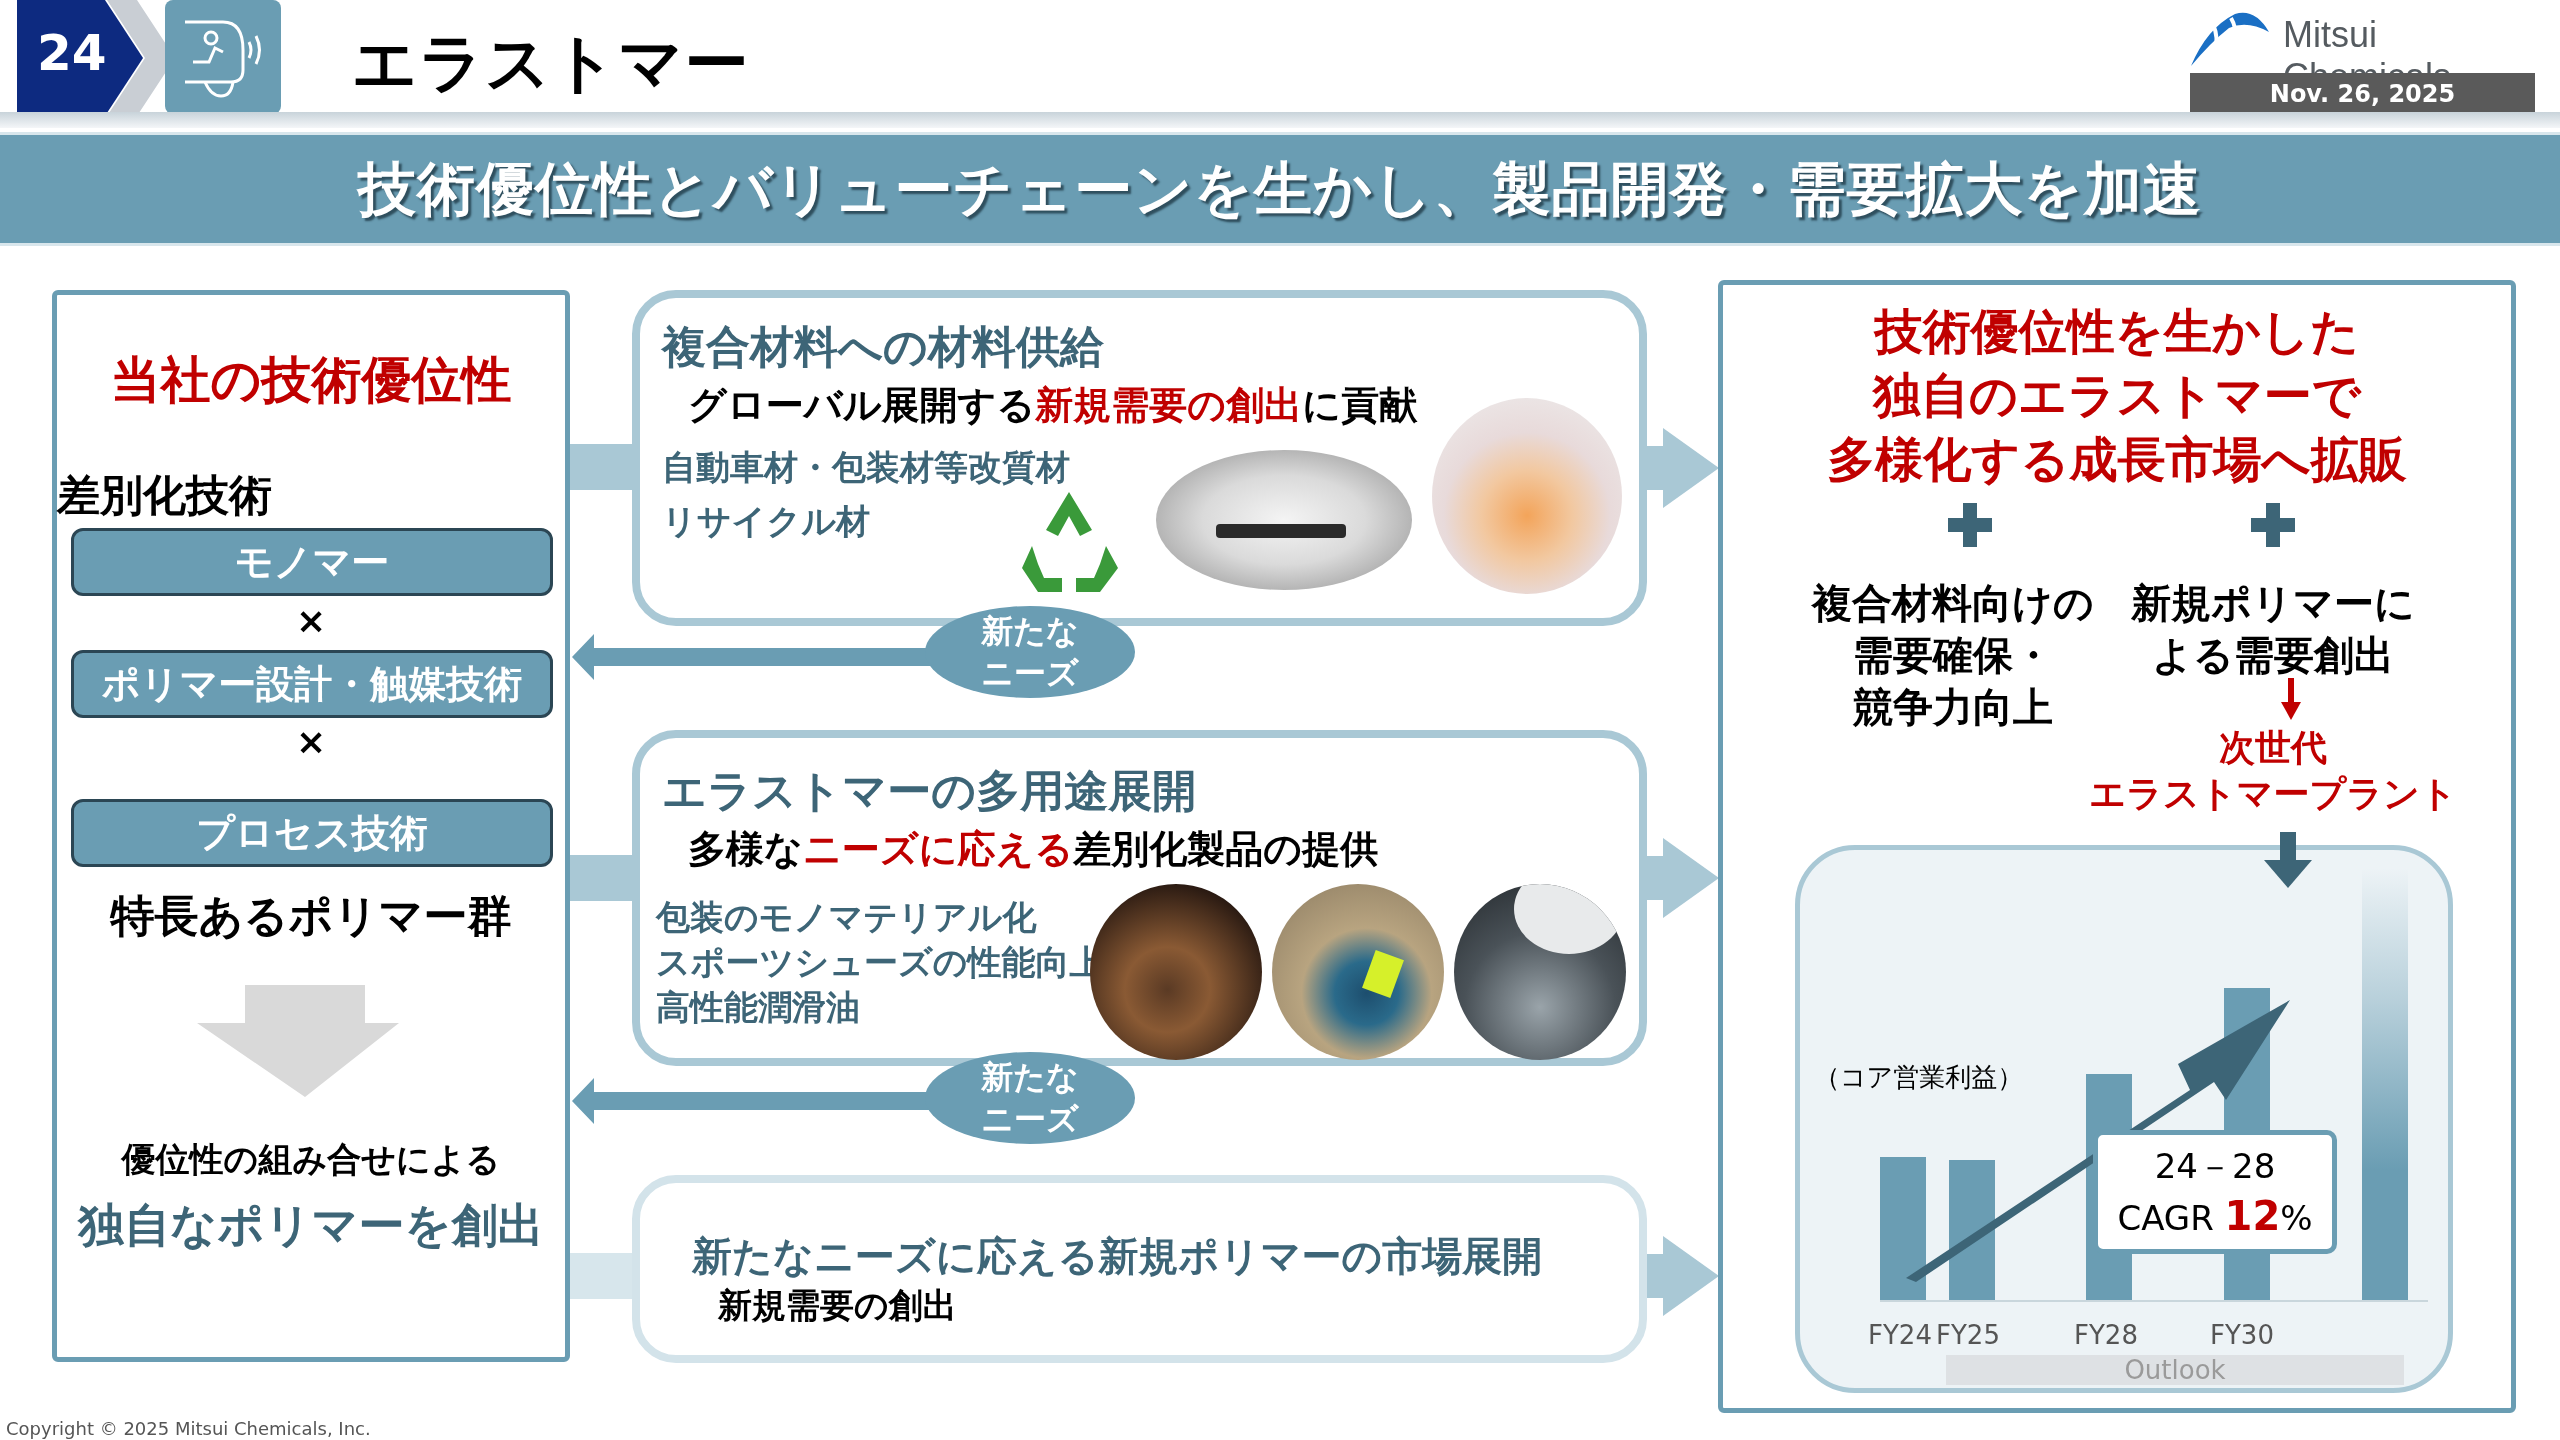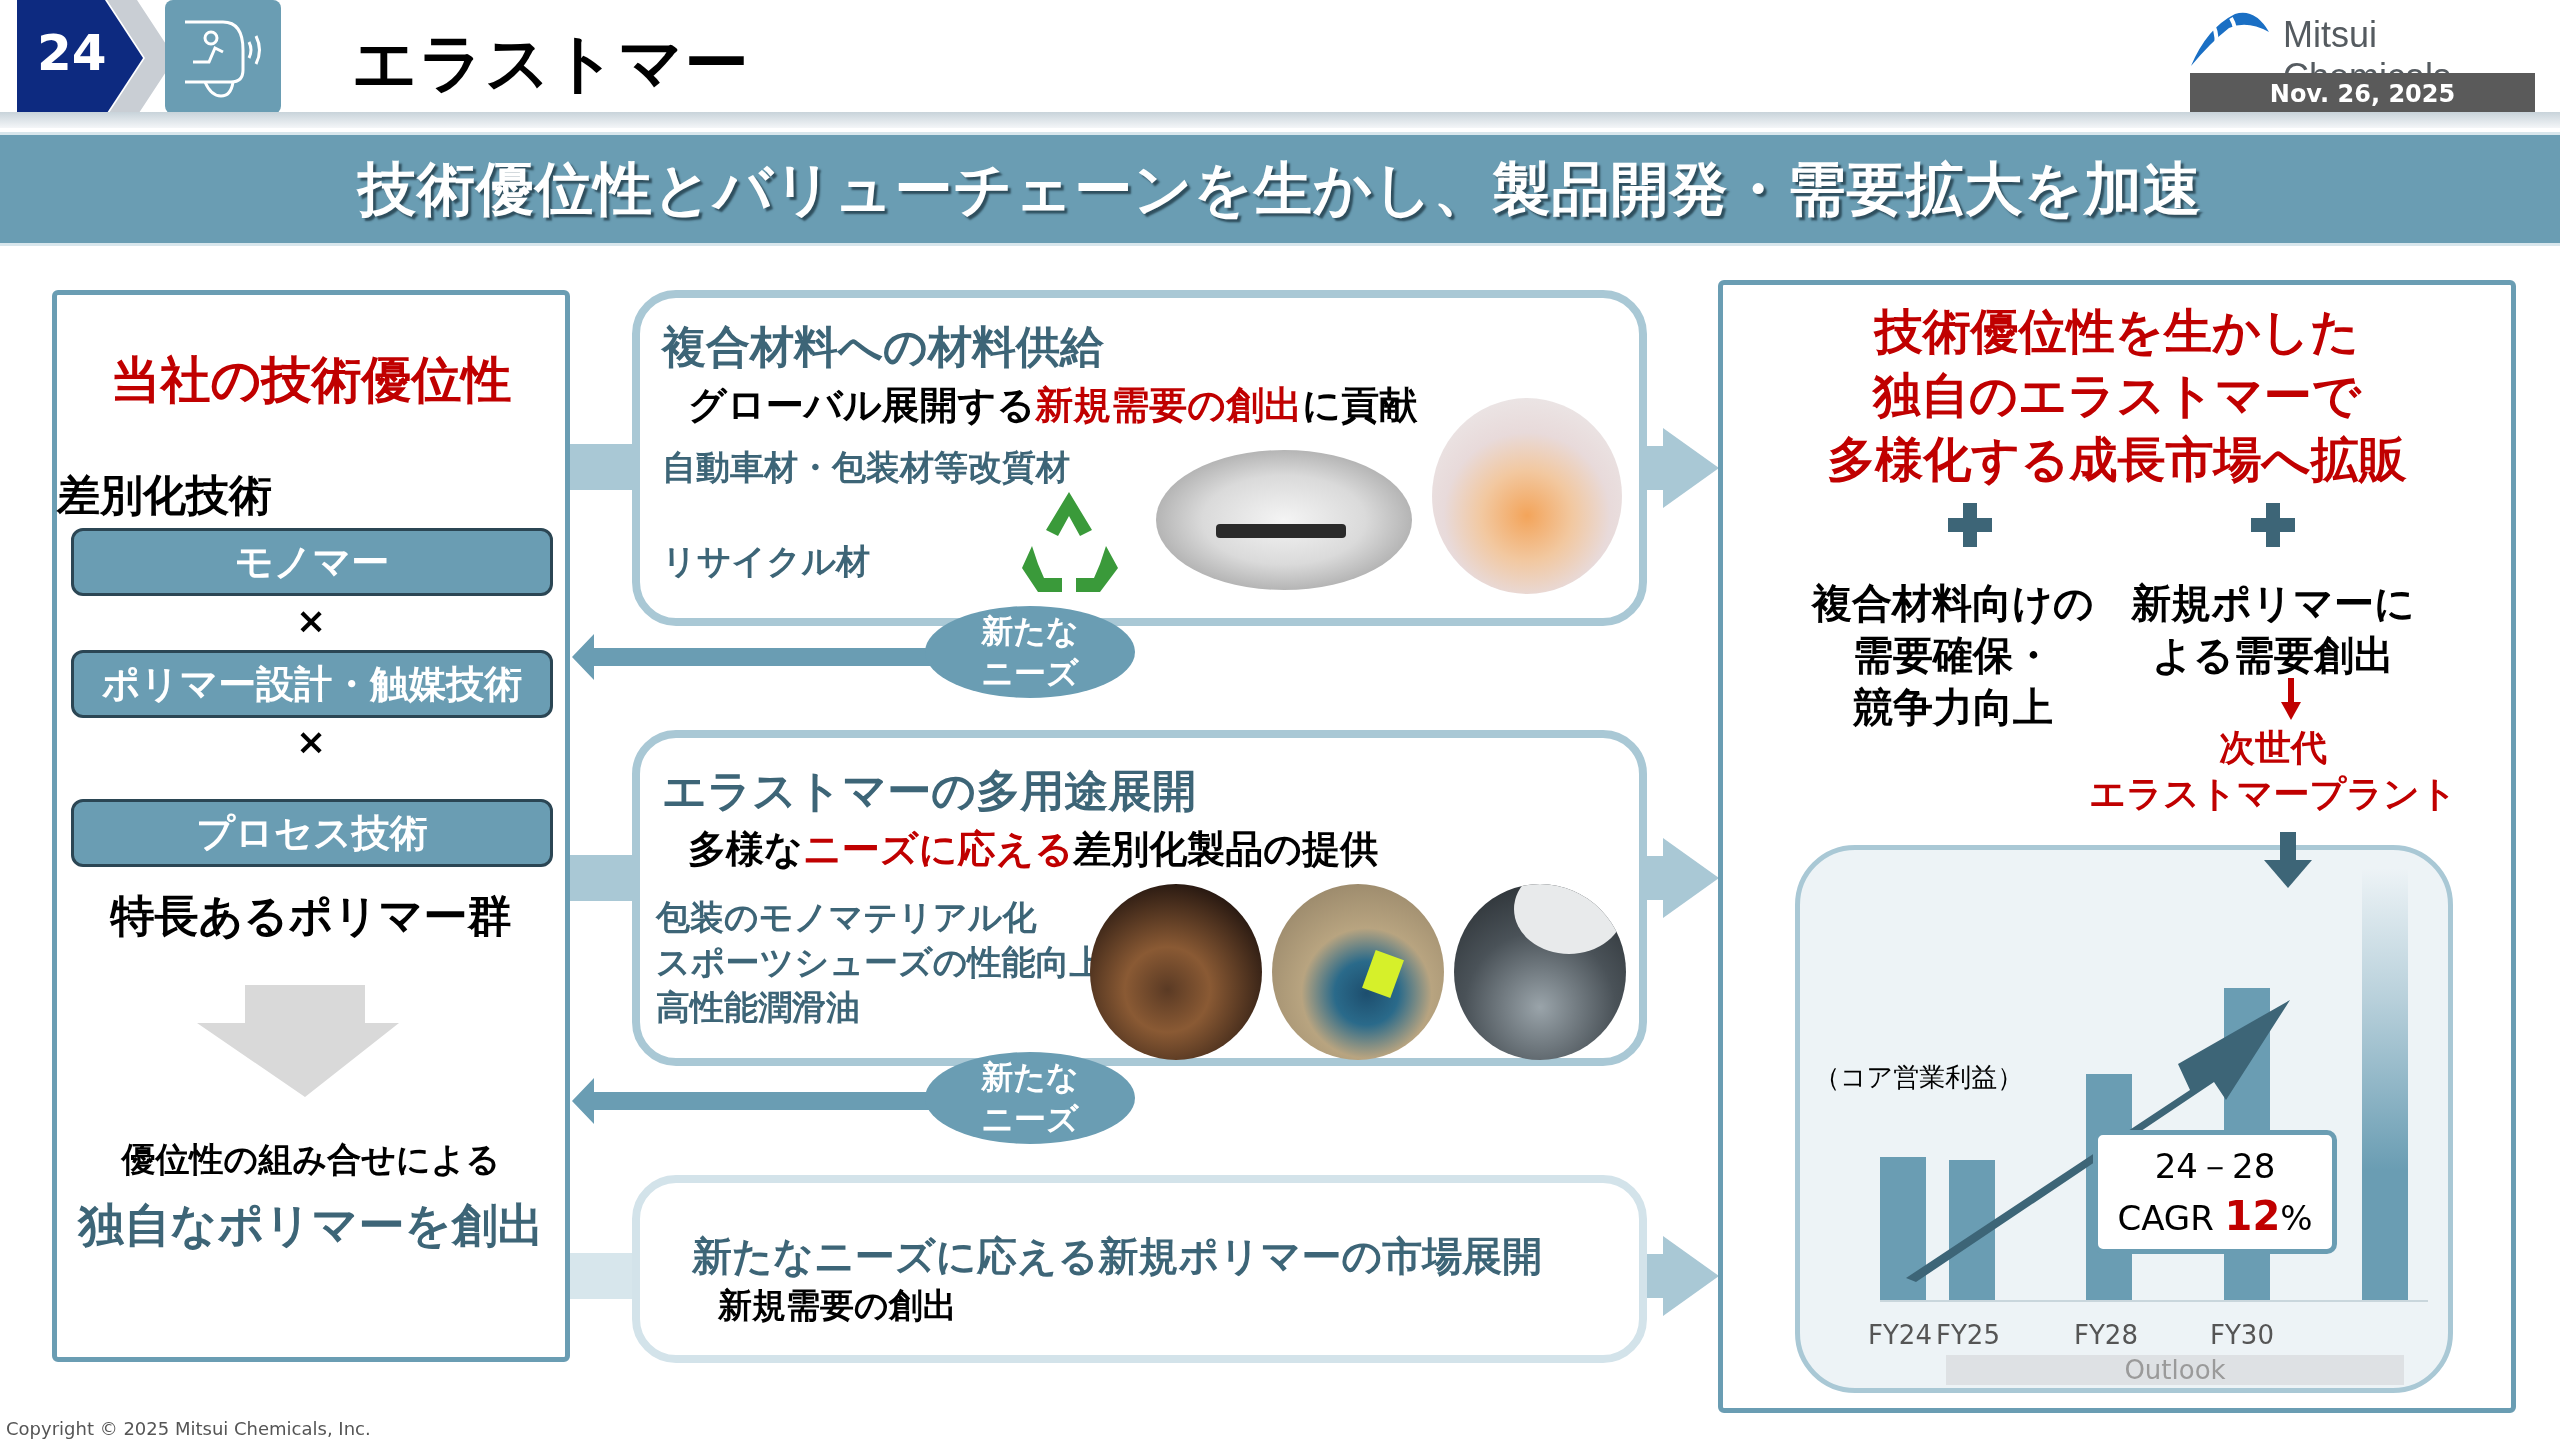--- a/index.html
+++ b/index.html
@@ -131,21 +131,21 @@
 <svg class="abs" style="left:572px; top:1076px;" width="420" height="50" viewBox="0 0 420 50">
   <polygon points="0,25 22,2 22,16 420,16 420,34 22,34 22,48" fill="#6a9db3"></polygon>
 </svg>
 
 <div class="abs mbox" style="left:632px; top:290px; width:1015px; height:336px;">
   <div class="mbox-title" style="left:22px; top:20px;">複合材料への材料供給</div>
   <div class="mbox-sub" style="left:48px; top:82px;">
     <span>グローバル展開する</span><span class="red">新規需要の創出</span><span>に貢献</span>
   </div>
   <div class="mbox-item" style="left:22px; top:146px;">自動車材・包装材等改質材</div>
-  <div class="mbox-item" style="left:22px; top:200px;margin-top:40px;">リサイクル材</div>
+  <div class="mbox-item" style="left:22px; top:200px;">リサイクル材</div>
   <svg class="abs" style="left:374px; top:190px;" width="110" height="110" viewBox="0 0 110 110">
     <g fill="#3a9a3a">
       <polygon points="55,4 78,42 66,48 55,28 44,48 32,42"></polygon>
       <polygon points="92,58 104,80 86,104 62,104 62,90 80,90 86,76"></polygon>
       <polygon points="18,58 8,80 24,104 48,104 48,90 30,90 24,76"></polygon>
     </g>
   </svg>
   <div class="photo" style="left:516px; top:152px; width:256px; height:140px; background: radial-gradient(ellipse at 50% 50%, #f4f4f4 0%, #dadada 45%, #8a8a8a 100%);">
     <div style="position:absolute; left:60px; top:74px; width:130px; height:14px; background:#2a2a2a; border-radius:4px;"></div>
   </div>

